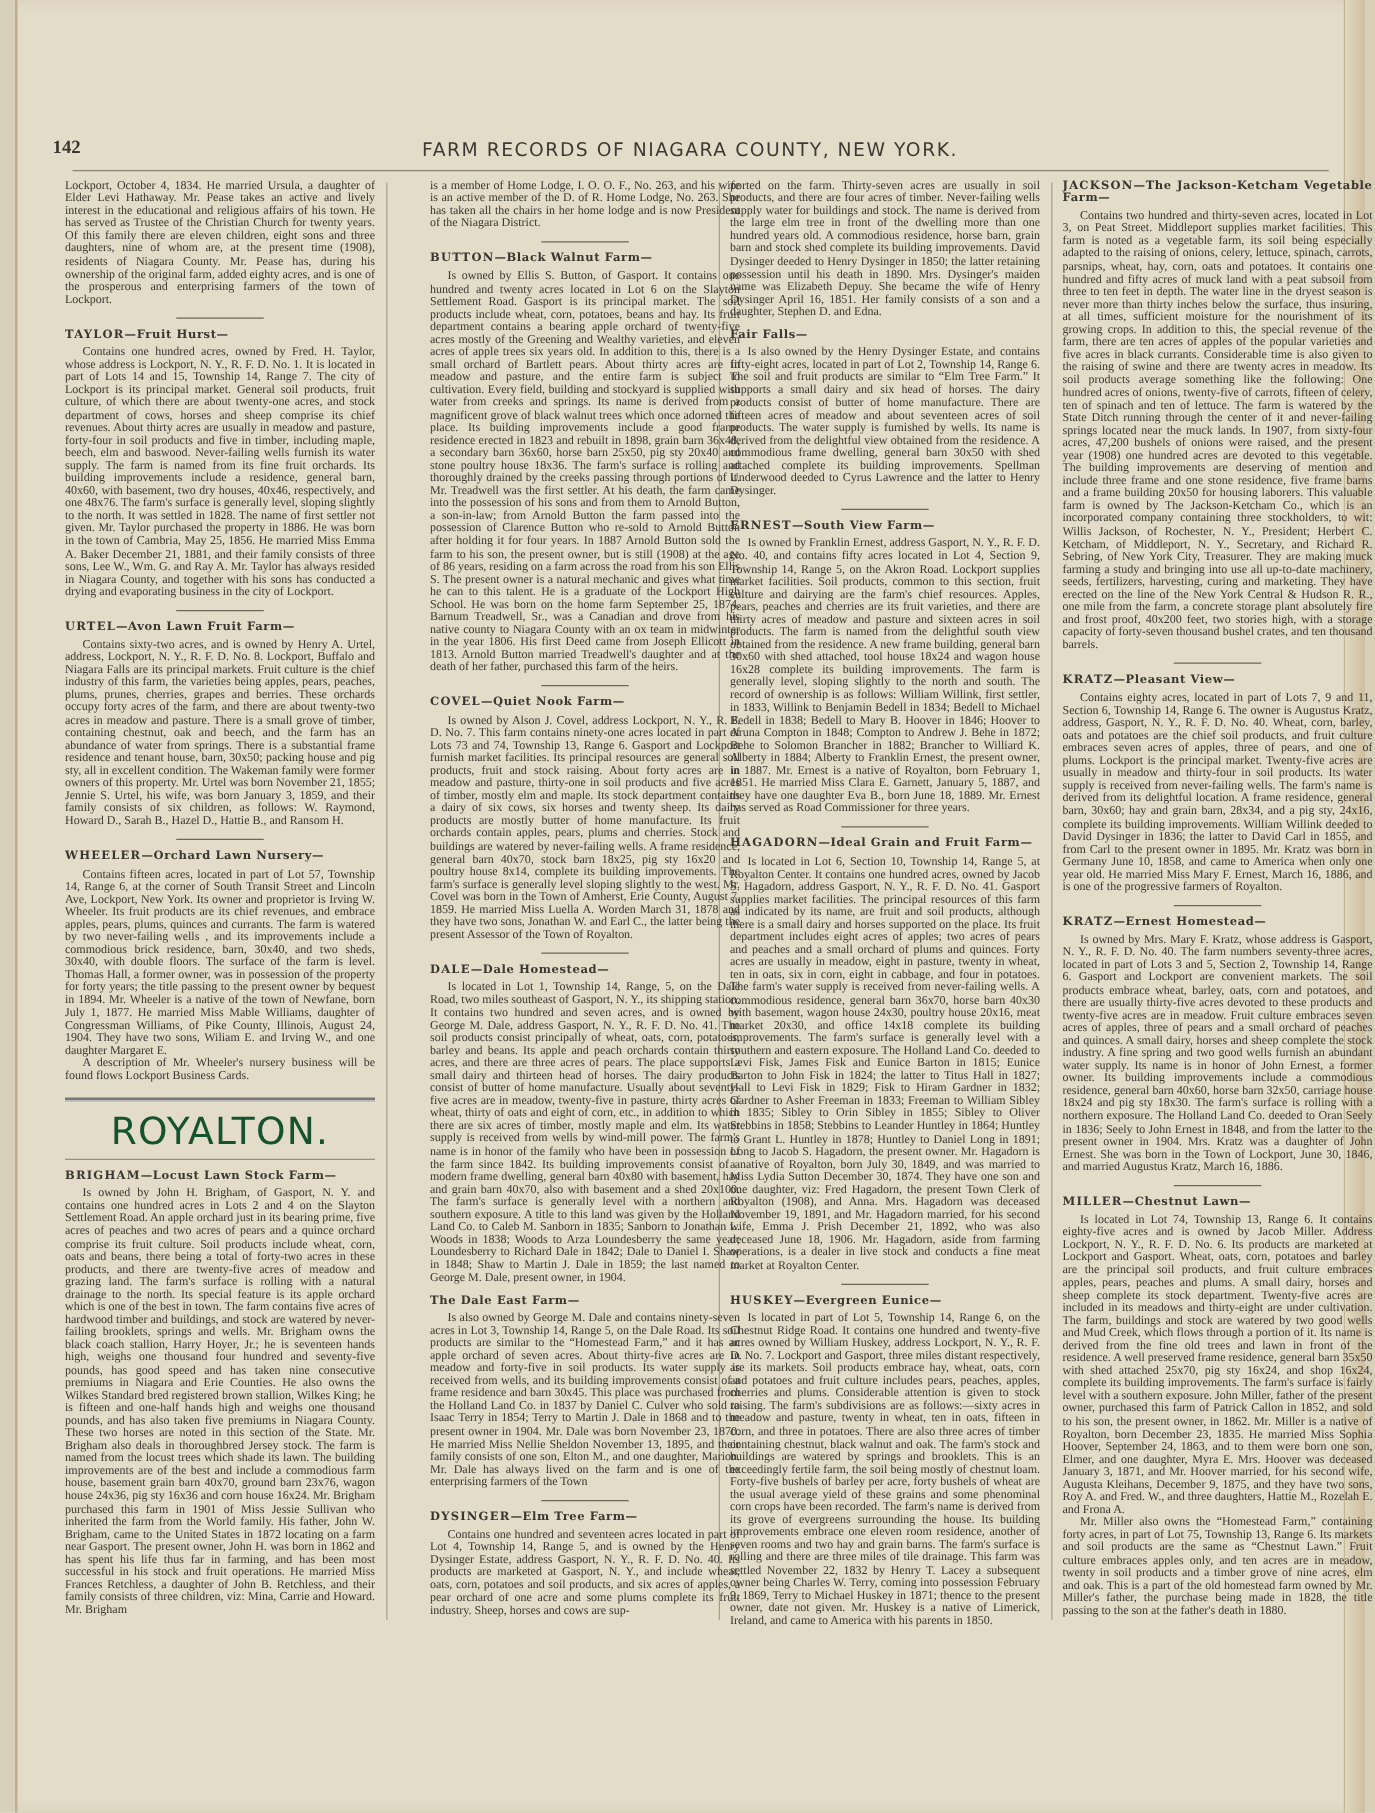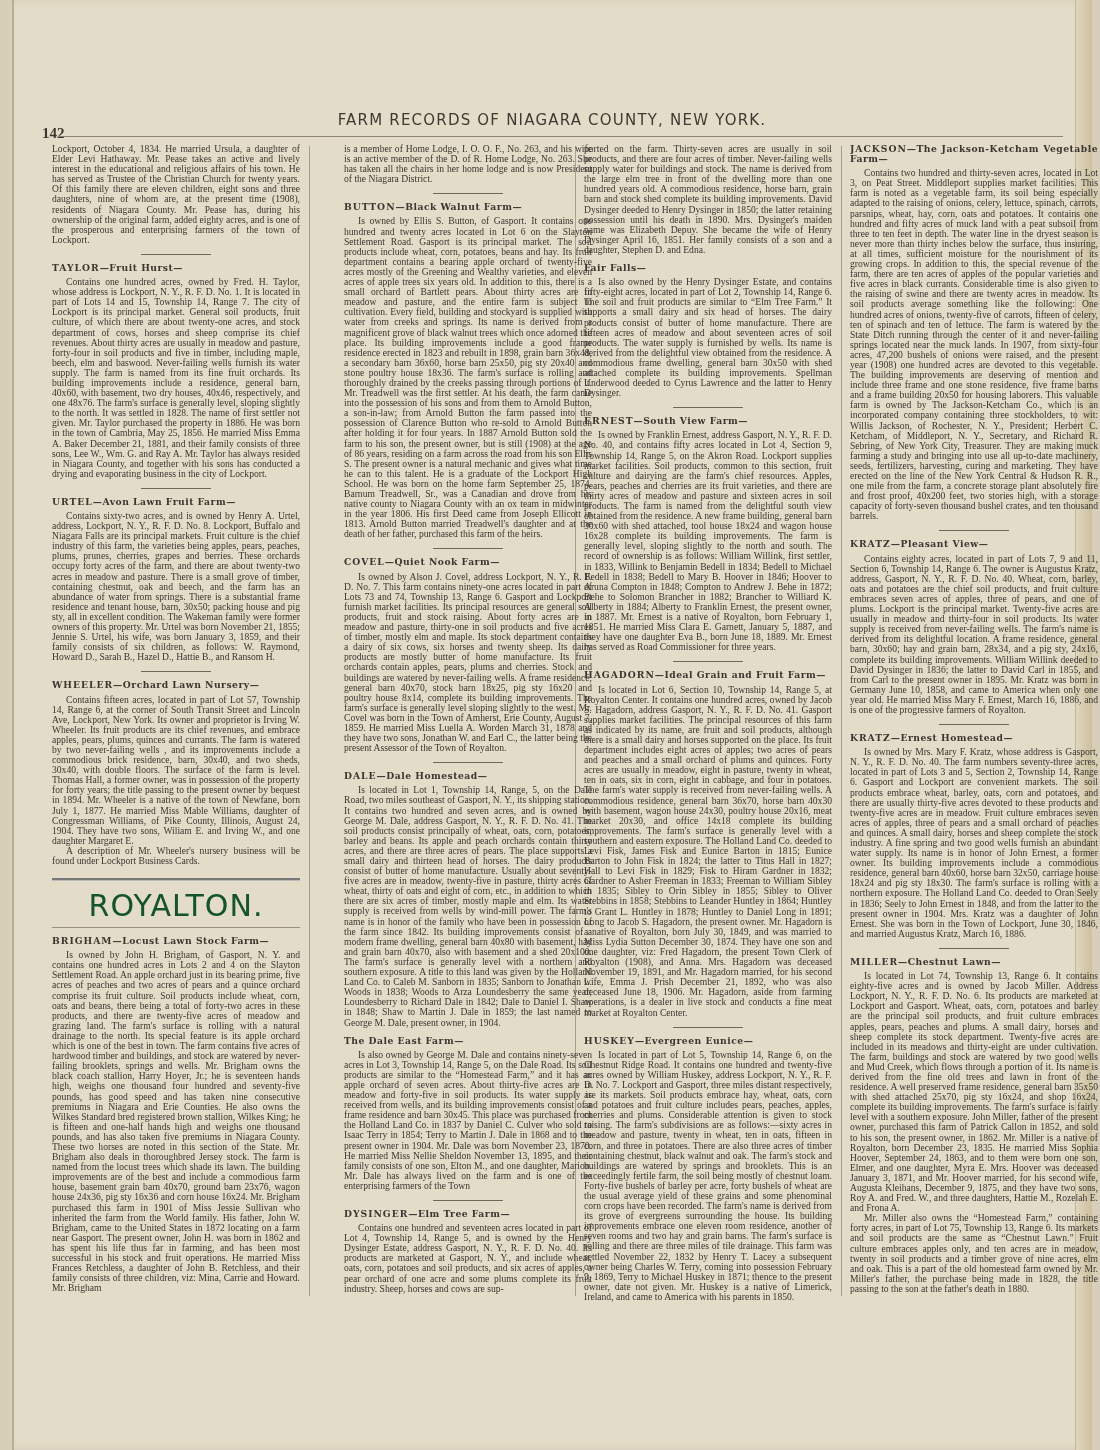--- a/index.html
+++ b/index.html
@@ -17,21 +17,21 @@
   }
   .spine {
     position:absolute; right:0; top:0; width:16px; height:1450px;
     background:linear-gradient(to right,#e0d7c0,#cdbf9f);
     border-left:1px solid #c3b696;
   }
   .running-head {
     position:absolute; top:110px; left:28px; width:1020px; height:20px;
     font-family:"DejaVu Sans", sans-serif;
   }
-  .page-number { position:absolute; left:0; top:0; font-size:15px; color:#3a3630; font-family:"Liberation Serif", serif; font-weight:bold;margin-top:15px;}
+  .page-number { position:absolute; left:0; top:0; font-size:15px; color:#3a3630; font-family:"Liberation Serif", serif; font-weight:bold;}
   .running-title { position:absolute; left:0; right:0; top:1px; text-align:center; font-size:15px; letter-spacing:1.2px; color:#3e3a33; }
   .head-rule { position:absolute; top:136px; left:44px; width:1005px; height:1px; background:#8e8471; }
   .columns { position:absolute; top:144px; left:38px; width:1020px; height:1280px; }
   .col {
     position:absolute; top:0; width:248px; height:1160px;
     font-size:9.6px; line-height:10.1px; text-align:justify; overflow:hidden;
   }
   .col1 { left:0; }
   .col2 { left:256px;margin-left:36px; }
   .col3 { left:532px; }
@@ -82,21 +82,21 @@
 
       <div class="entry">
         <div class="entry-head"><span class="surname">URTEL</span><span>—Avon Lawn Fruit Farm—</span></div>
         <p>Contains sixty-two acres, and is owned by Henry A. Urtel, address, Lockport, N. Y., R. F. D. No. 8. Lockport, Buffalo and Niagara Falls are its principal markets. Fruit culture is the chief industry of this farm, the varieties being apples, pears, peaches, plums, prunes, cherries, grapes and berries. These orchards occupy forty acres of the farm, and there are about twenty-two acres in meadow and pasture. There is a small grove of timber, containing chestnut, oak and beech, and the farm has an abundance of water from springs. There is a substantial frame residence and tenant house, barn, 30x50; packing house and pig sty, all in excellent condition. The Wakeman family were former owners of this property. Mr. Urtel was born November 21, 1855; Jennie S. Urtel, his wife, was born January 3, 1859, and their family consists of six children, as follows: W. Raymond, Howard D., Sarah B., Hazel D., Hattie B., and Ransom H.</p>
       </div>
       <div class="sep"></div>
 
       <div class="entry">
         <div class="entry-head"><span class="surname">WHEELER</span><span>—Orchard Lawn Nursery—</span></div>
         <p>Contains fifteen acres, located in part of Lot 57, Township 14, Range 6, at the corner of South Transit Street and Lincoln Ave, Lockport, New York. Its owner and proprietor is Irving W. Wheeler. Its fruit products are its chief revenues, and embrace apples, pears, plums, quinces and currants. The farm is watered by two never-failing wells , and its improvements include a commodious brick residence, barn, 30x40, and two sheds, 30x40, with double floors. The surface of the farm is level. Thomas Hall, a former owner, was in possession of the property for forty years; the title passing to the present owner by bequest in 1894. Mr. Wheeler is a native of the town of Newfane, born July 1, 1877. He married Miss Mable Williams, daughter of Congressman Williams, of Pike County, Illinois, August 24, 1904. They have two sons, Wiliam E. and Irving W., and one daughter Margaret E.</p>
-        <p>A description of Mr. Wheeler's nursery business will be found under Lockport Business Cards.</p>
+        <p>A description of Mr. Wheeler's nursery business will be found flows Lockport Business Cards.</p>
       </div>
 
       <div class="section-rule"></div>
       <div class="section-title">ROYALTON.</div>
       <div class="section-rule-thin"></div>
 
       <div class="entry">
         <div class="entry-head"><span class="surname">BRIGHAM</span><span>—Locust Lawn Stock Farm—</span></div>
         <p>Is owned by John H. Brigham, of Gasport, N. Y. and contains one hundred acres in Lots 2 and 4 on the Slayton Settlement Road. An apple orchard just in its bearing prime, five acres of peaches and two acres of pears and a quince orchard comprise its fruit culture. Soil products include wheat, corn, oats and beans, there being a total of forty-two acres in these products, and there are twenty-five acres of meadow and grazing land. The farm's surface is rolling with a natural drainage to the north. Its special feature is its apple orchard which is one of the best in town. The farm contains five acres of hardwood timber and buildings, and stock are watered by never-failing brooklets, springs and wells. Mr. Brigham owns the black coach stallion, Harry Hoyer, Jr.; he is seventeen hands high, weighs one thousand four hundred and seventy-five pounds, has good speed and has taken nine consecutive premiums in Niagara and Erie Counties. He also owns the Wilkes Standard bred registered brown stallion, Wilkes King; he is fifteen and one-half hands high and weighs one thousand pounds, and has also taken five premiums in Niagara County. These two horses are noted in this section of the State. Mr. Brigham also deals in thoroughbred Jersey stock. The farm is named from the locust trees which shade its lawn. The building improvements are of the best and include a commodious farm house, basement grain barn 40x70, ground barn 23x76, wagon house 24x36, pig sty 16x36 and corn house 16x24. Mr. Brigham purchased this farm in 1901 of Miss Jessie Sullivan who inherited the farm from the World family. His father, John W. Brigham, came to the United States in 1872 locating on a farm near Gasport. The present owner, John H. was born in 1862 and has spent his life thus far in farming, and has been most successful in his stock and fruit operations. He married Miss Frances Retchless, a daughter of John B. Retchless, and their family consists of three children, viz: Mina, Carrie and Howard. Mr. Brigham</p>
       </div>

